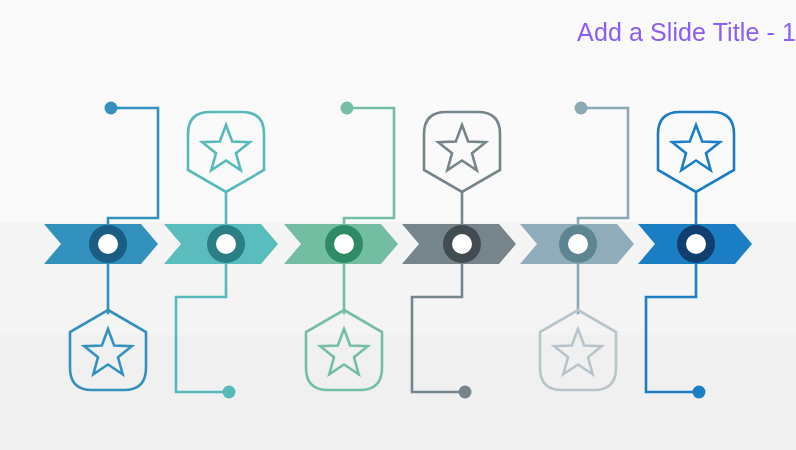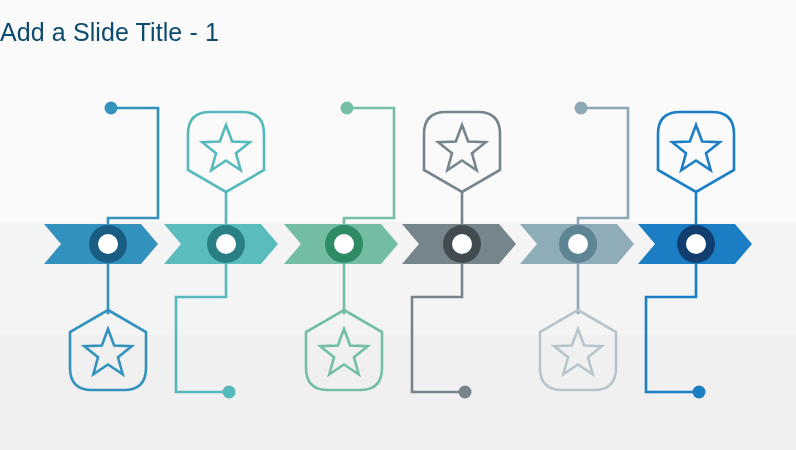--- a/index.html
+++ b/index.html
@@ -14,24 +14,24 @@
     position:absolute; inset:0;
     width:796px;height:450px;
     overflow:hidden;
   }
   .band{position:absolute;left:0;width:796px;}
   #band-mid{top:222px;height:113px;background:#f4f4f4;}
   #band-low{top:335px;height:115px;background:#f0f0f0;}
   #title{
     position:absolute;
     left:0;top:18px;width:796px;
-    text-align:left;
+    text-align:right;
     font-size:25px;
     font-weight:400;
-    color:#0c4a6e;
+    color:#8b5cf6;
     letter-spacing:0.1px;
     white-space:nowrap;
   }
   #art{position:absolute;left:0;top:0;}
 </style>
 </head>
 <body>
 
 <div id="slide">
 

